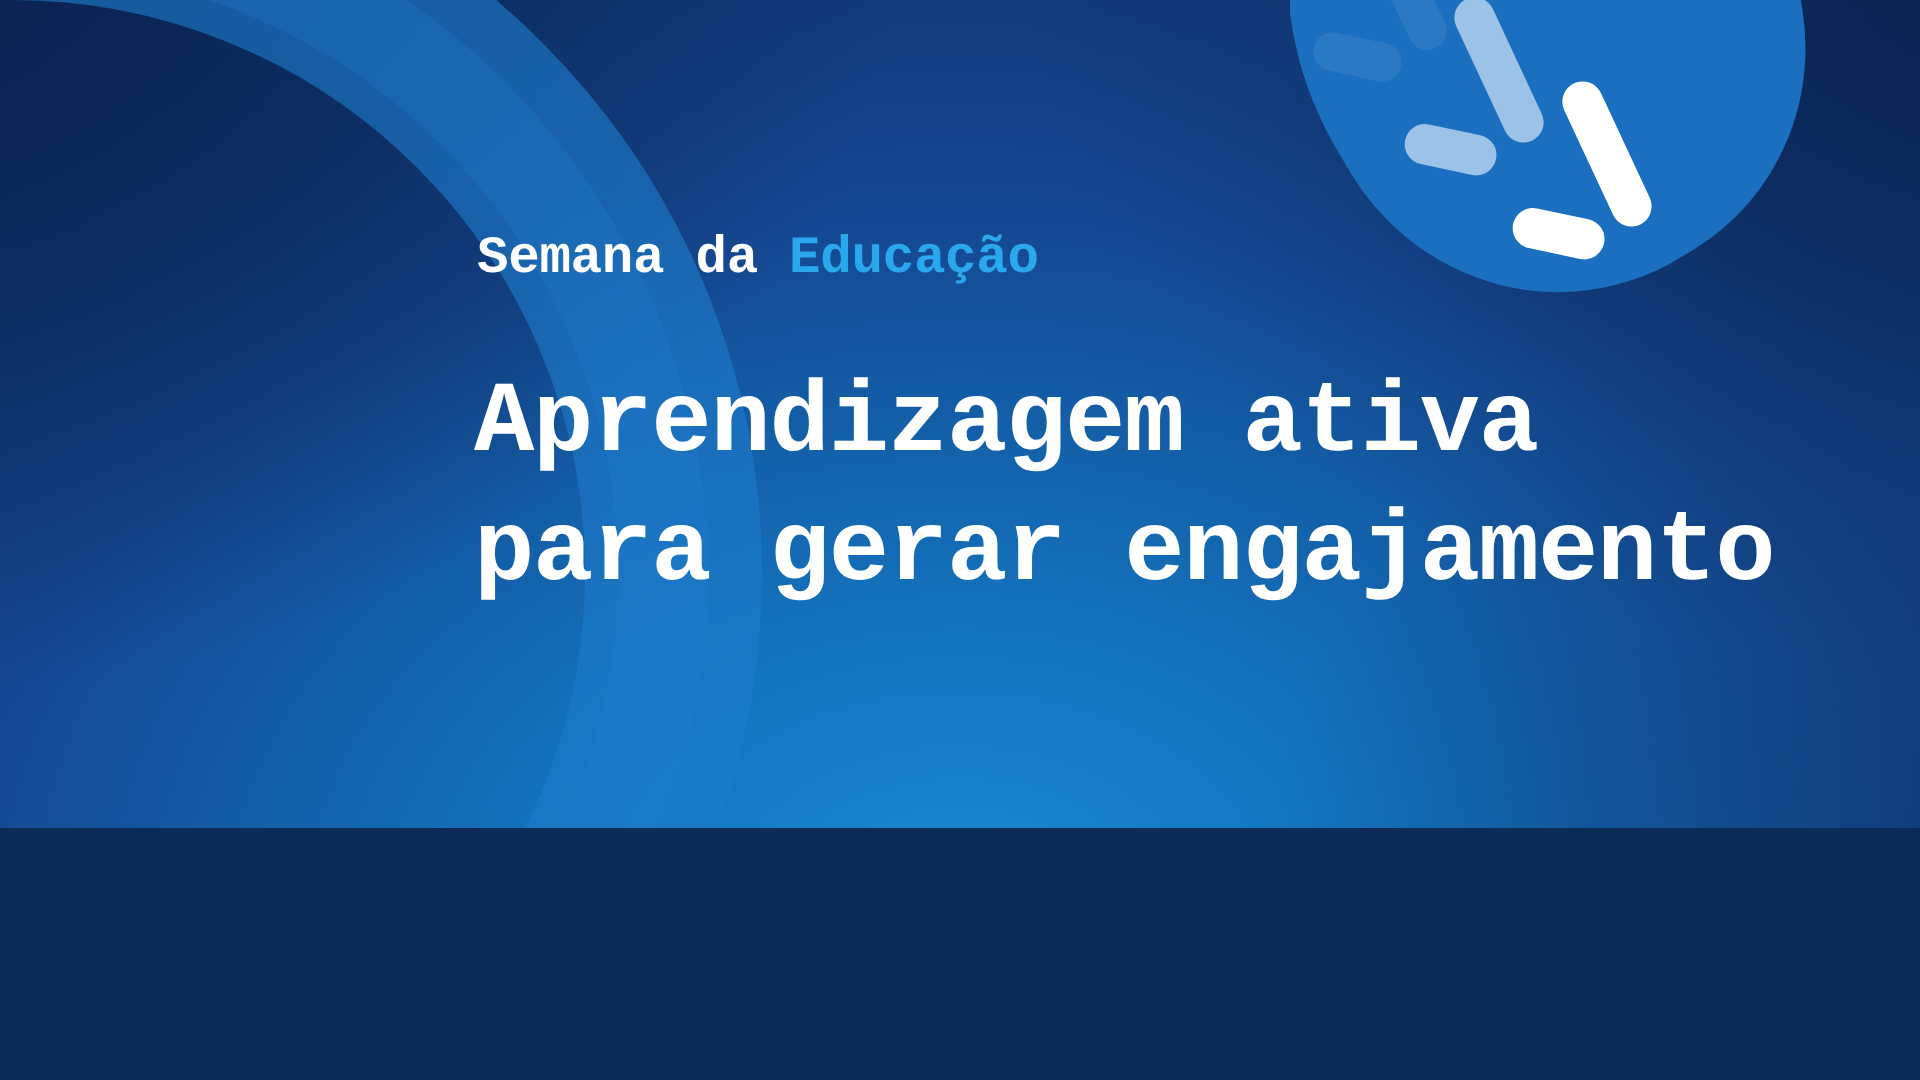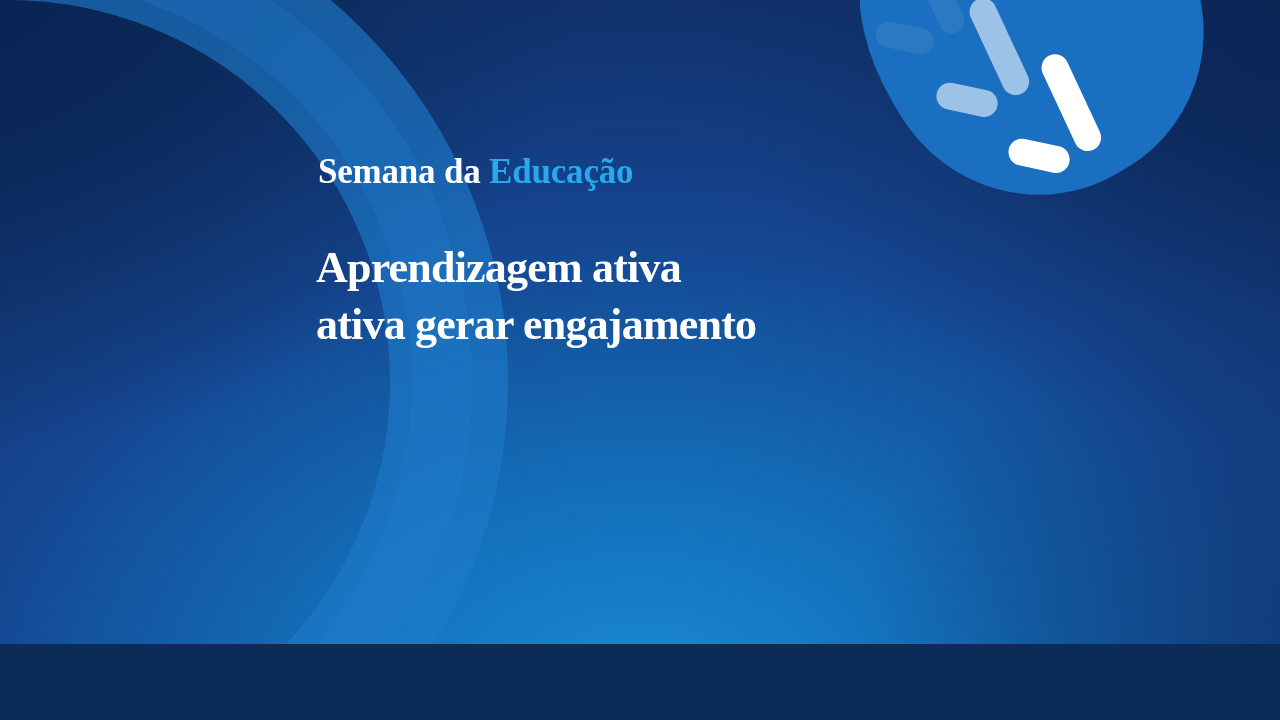--- a/index.html
+++ b/index.html
@@ -3,23 +3,23 @@
 <meta charset="utf-8">
 <style>
   html, body {
     margin: 0;
     padding: 0;
     background: #0d2b57;
   }
   #slide {
     position: relative;
     width: 1280px;
-    height: 644px;
+    height: 552px;
     overflow: hidden;
-    font-family: Liberation Serif, serif;
+    font-family: Liberation Mono, monospace;
     background: #0f172a;
   }
   .bg-grad-main {
     position: absolute;
     inset: 0;
     background: radial-gradient(ellipse 1150px 800px at 50% 110%,
         #1c8ad4 0%,
         #1479c4 18%,
         #1362ab 38%,
         #154792 58%,
@@ -153,21 +153,21 @@
     letter-spacing: -0.2px;
     color: #ffffff;
     white-space: nowrap;
   }
   .kicker .accent { color: #2aa8ee; }
 
   .title {
     position: absolute;
     left: 316px;
     top: 240px;
-    font-size: 44px;
+    font-size: 67px;
     font-weight: 700;
     line-height: 1.29;
     letter-spacing: -0.8px;
     color: #ffffff;
     white-space: nowrap;
   }
 
   .speaker {
     position: absolute;
     left: 318px;
@@ -242,18 +242,18 @@
       <div class="long"></div>
     </div>
   </div>
 
   <div class="kicker">
     <span>Semana da </span><span class="accent">Educação</span>
   </div>
 
   <div class="title">
     <div>Aprendizagem ativa</div>
-    <div>ativa gerar engajamento</div>
+    <div>para gerar engajamento</div>
   </div>
 
 
 
 </div>
 
 </body></html>

